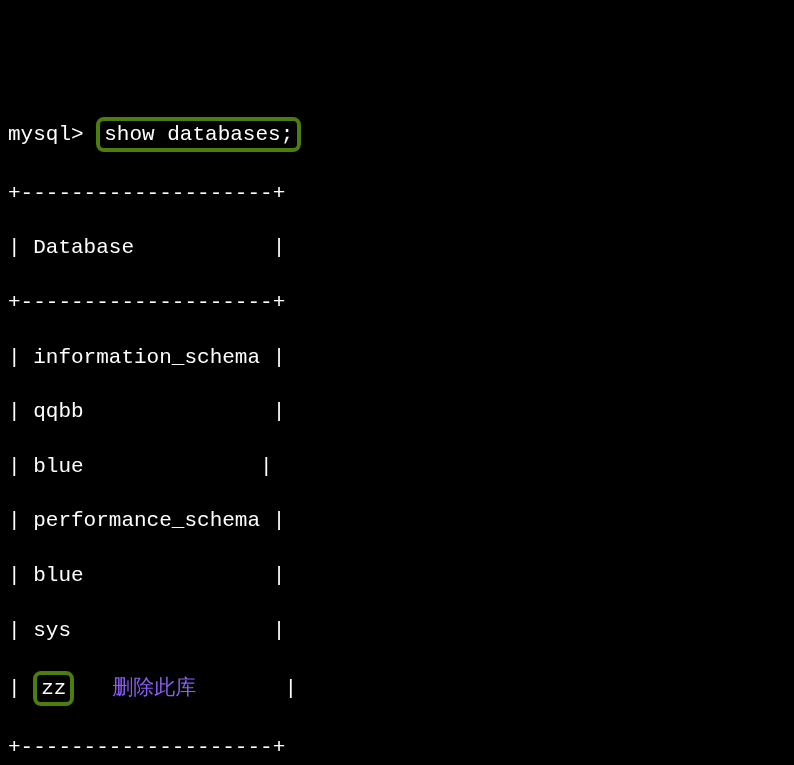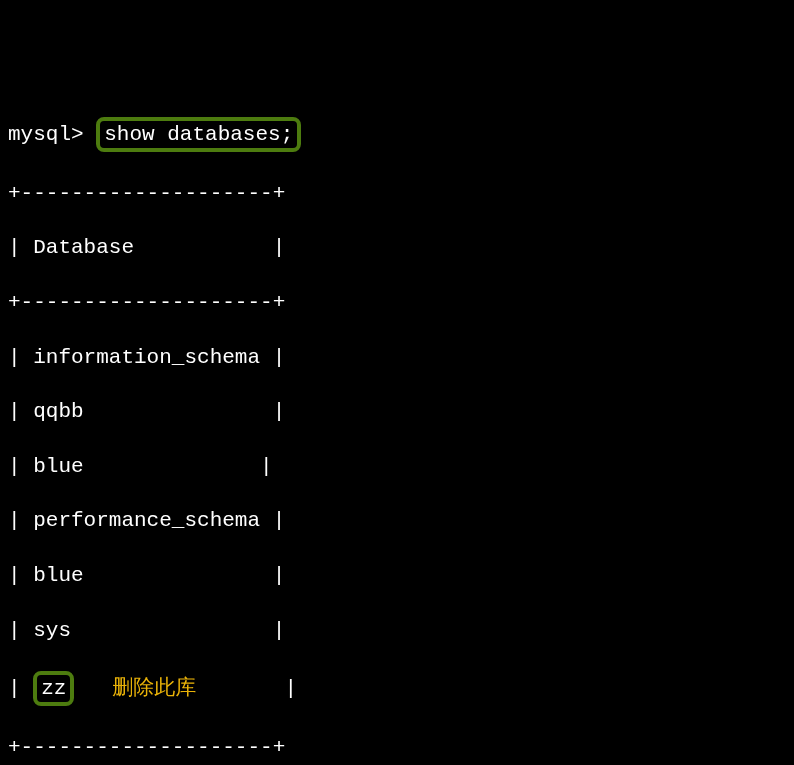--- a/index.html
+++ b/index.html
@@ -16,21 +16,21 @@
       box-sizing: border-box;
       overflow: hidden;
     }
     .highlight-box {
       border: 4px solid #4d7c0f;
       border-radius: 8px;
       padding: 0 4px;
       display: inline-block;
     }
     .red-text {
-      color: #eab308;
+      color: #8b5cf6;
     }
     .line {
       display: block;
     }
   </style>
 </head>
 <body>
 
 
 

